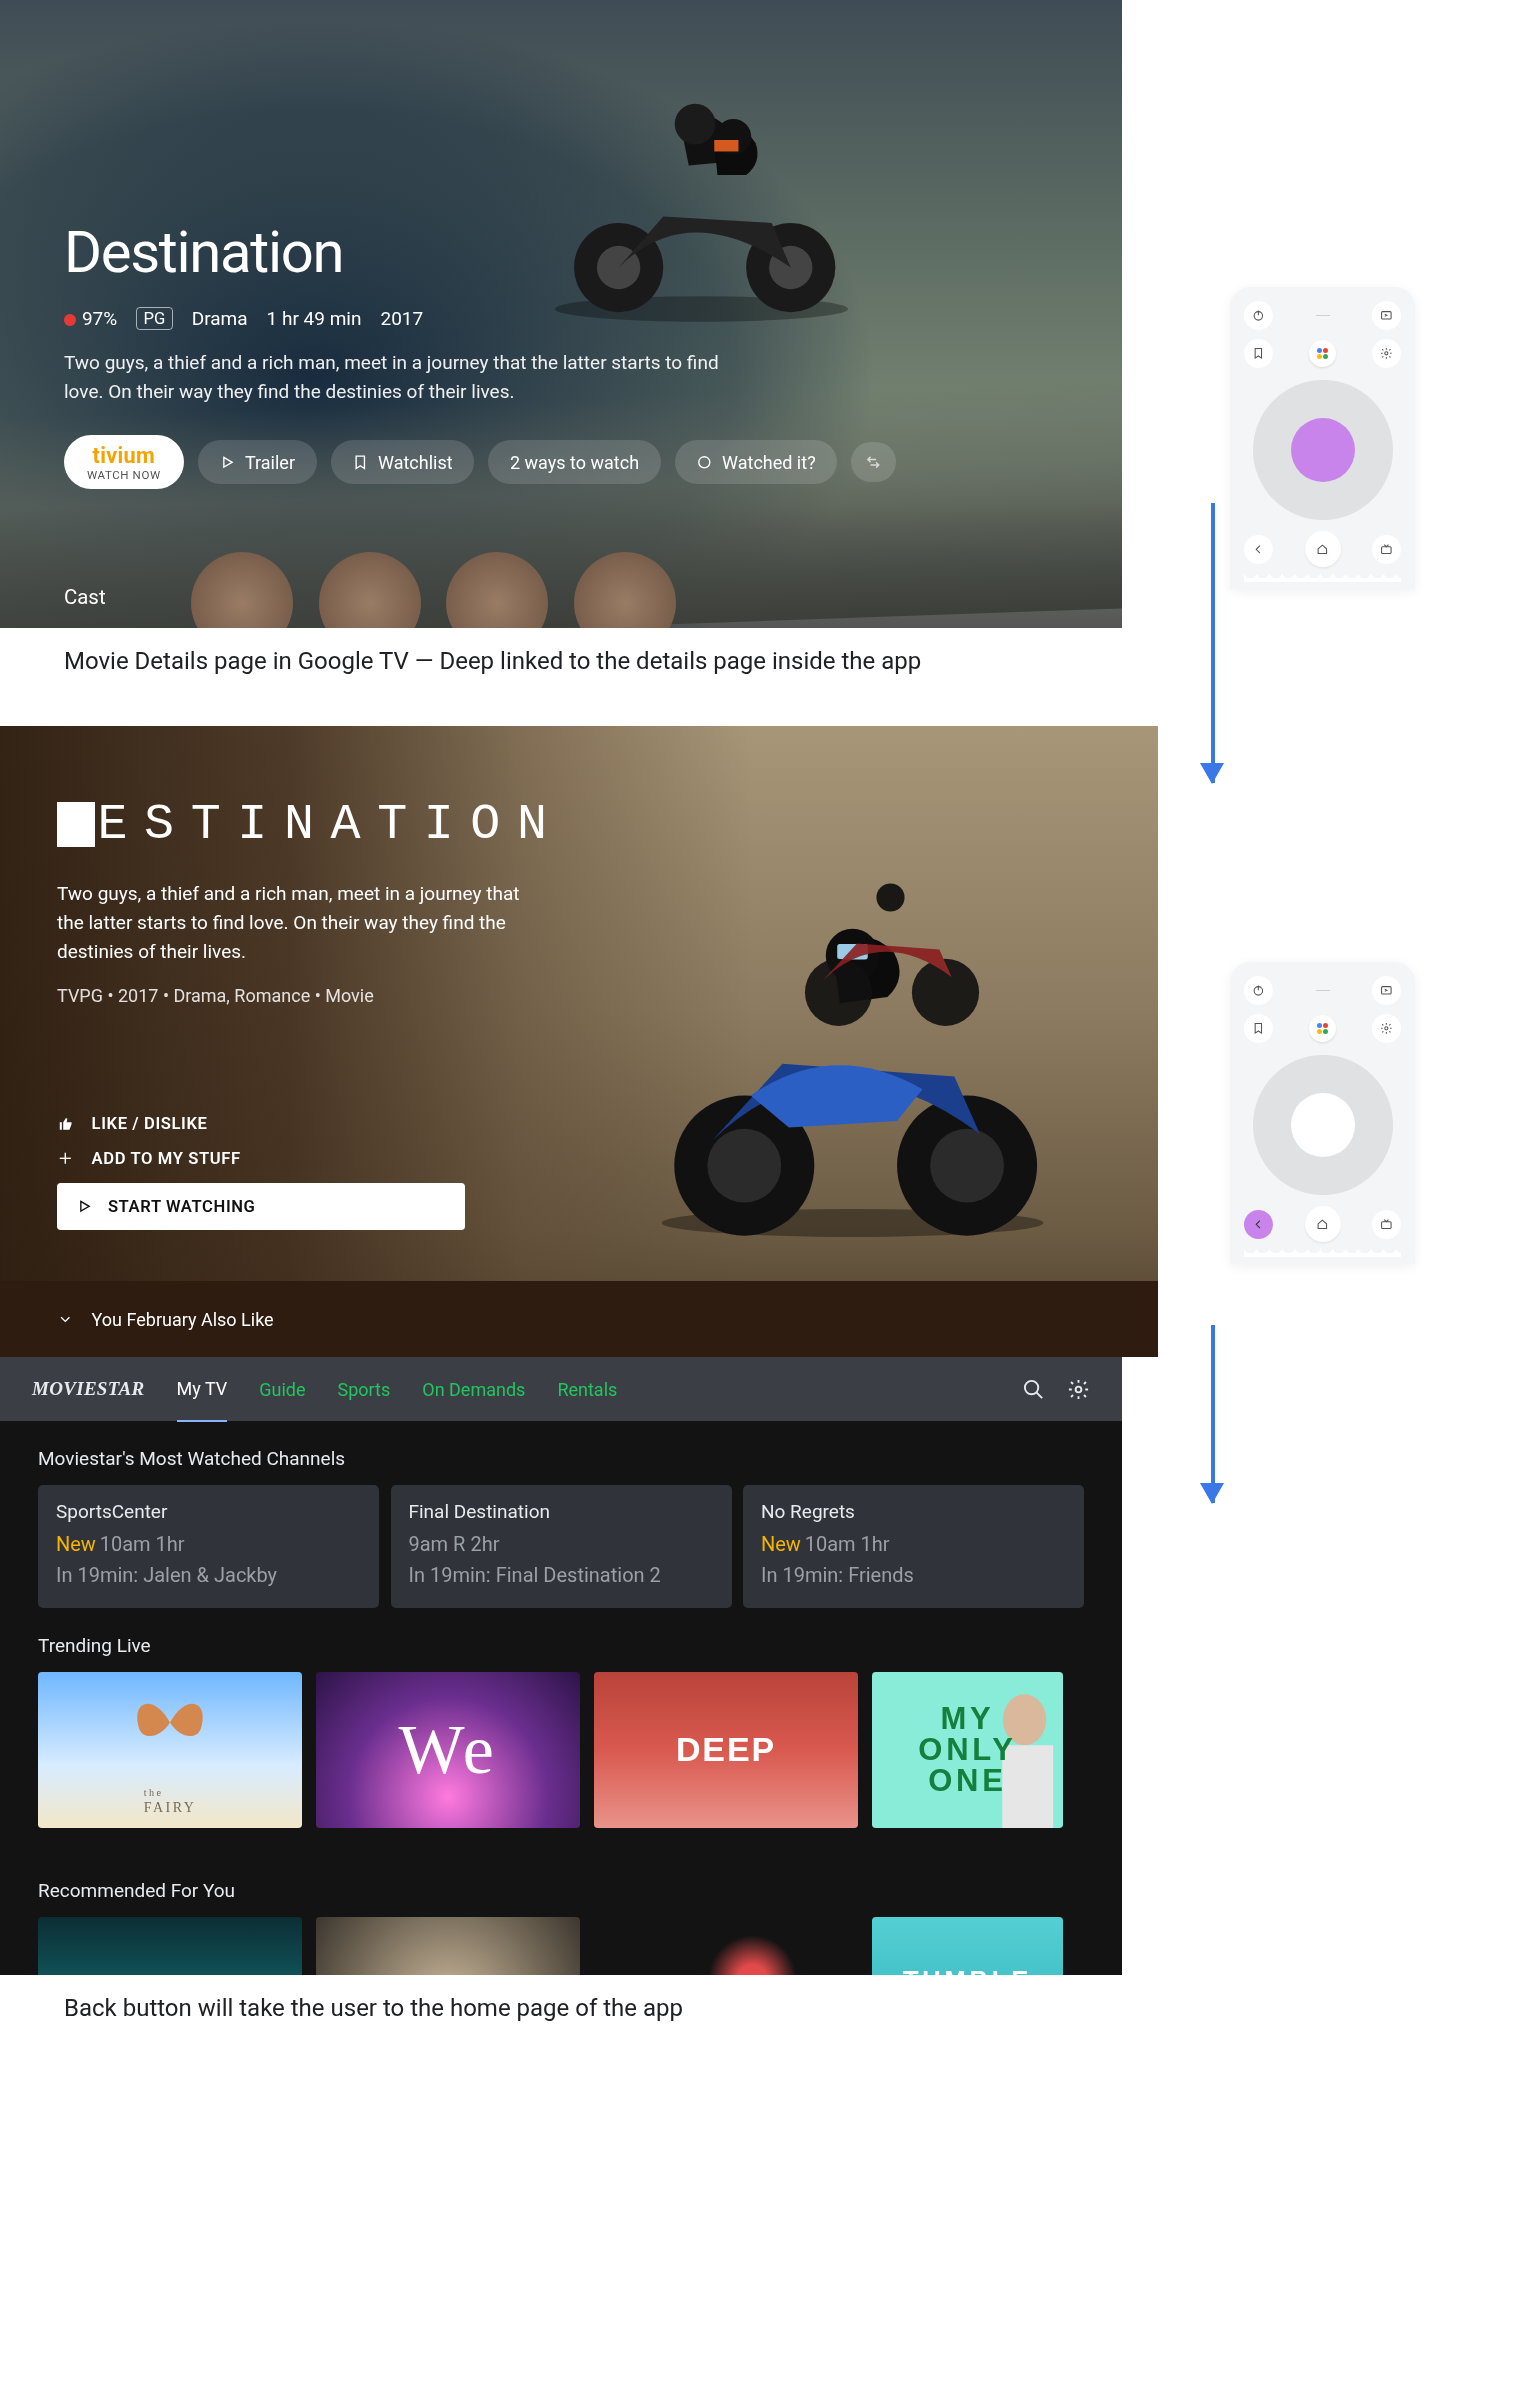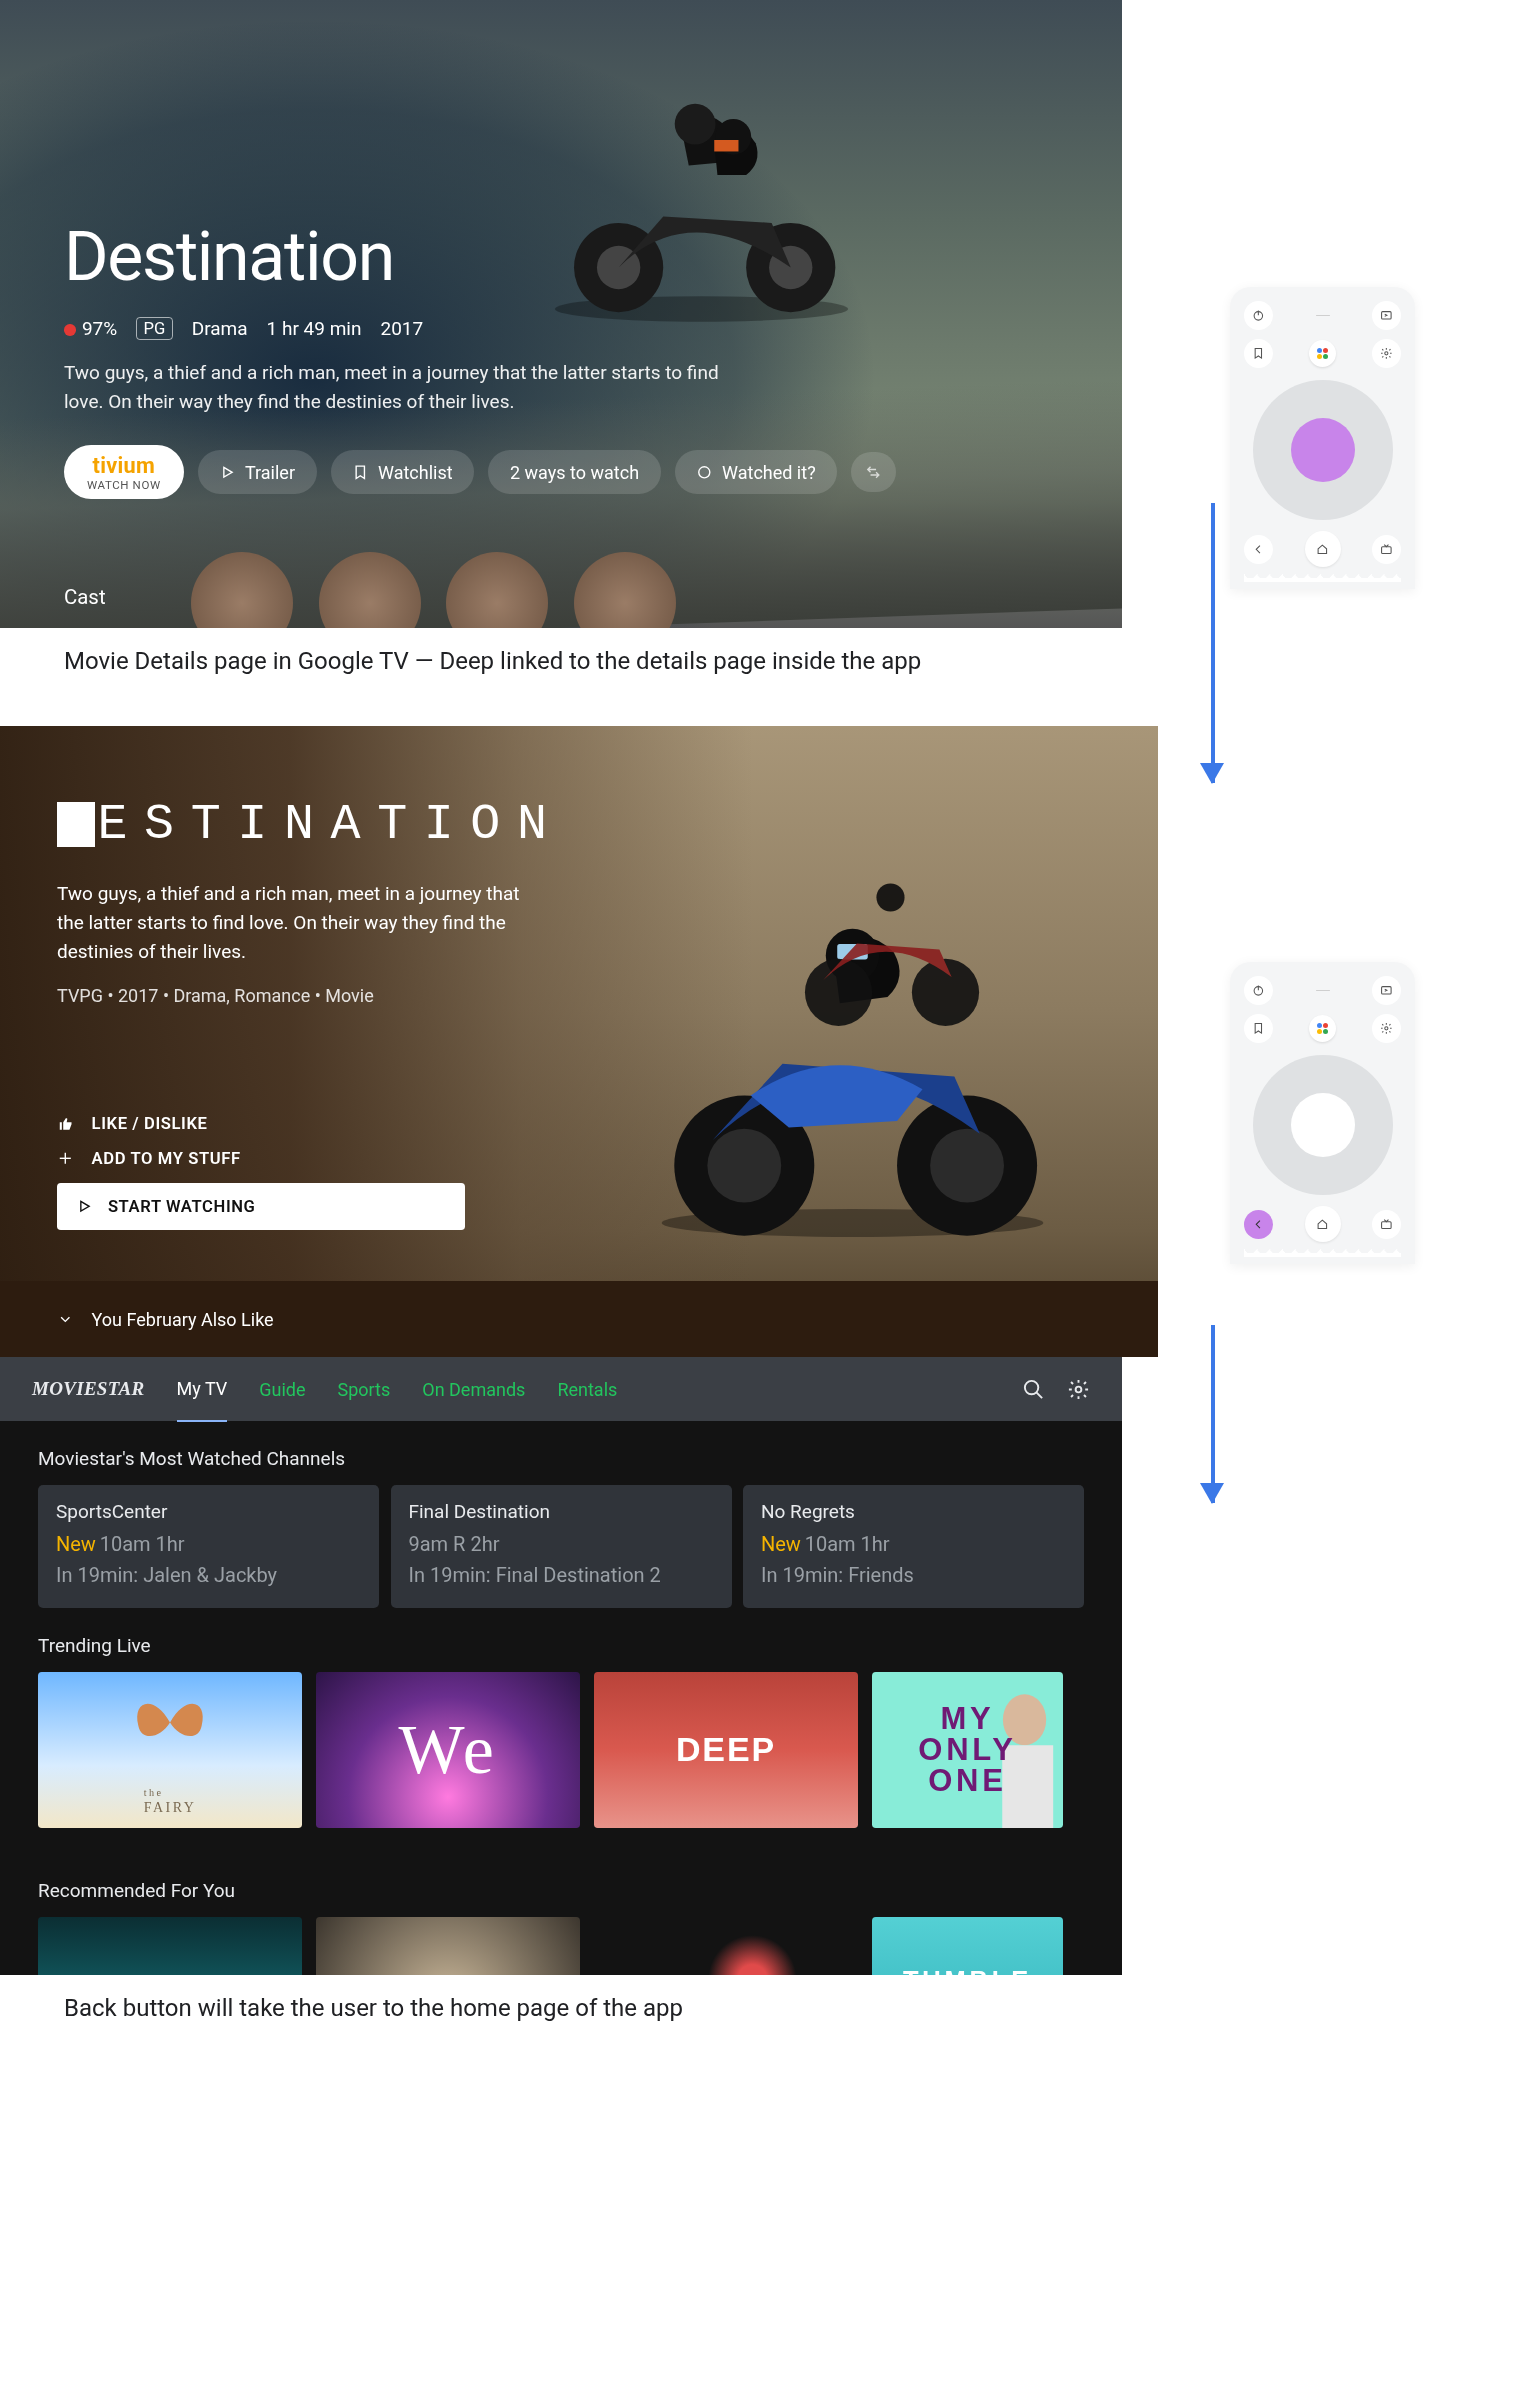--- a/index.html
+++ b/index.html
@@ -30,21 +30,21 @@
   }
   .s1 .hero-bike {
     position: absolute; right: 242px; top: 57px; width: 357px; height: 268px;
   }
   .s1 .road {
     position: absolute; inset: auto 0 0 0; height: 229px;
     background: linear-gradient(180deg, rgba(0,0,0,0) 0%, rgba(90,95,88,.6) 40%, rgba(60,63,58,1) 100%);
     transform: skewY(-2deg);
   }
   .s1-content { position: absolute; left: 64px; top: 223px; }
-  .s1-title { font-size: 68px; font-weight: 400; letter-spacing: -1.3px; line-height: 1; }
+  .s1-title { font-size: 58px; font-weight: 400; letter-spacing: -1.3px; line-height: 1; }
   .s1-meta { display: flex; gap: 19px; align-items: center; margin-top: 25.5px; font-size: 19px; }
   .reddot { width: 11.5px; height: 11.5px; border-radius: 50%; background: #e53935; display: inline-block; margin-right: 6.4px; vertical-align: middle; }
   .pg-chip { border: 1.3px solid rgba(255,255,255,.6); padding: 1.3px 6.4px; border-radius: 3.8px; font-size: 16.6px; }
   .s1-desc { margin-top: 19px; font-size: 19px; max-width: 663px; line-height: 1.5; color: rgba(255,255,255,.92); }
   .s1-actions { display: flex; gap: 14px; margin-top: 29px; align-items: center; }
   .pill {
     display: inline-flex; align-items: center; gap: 9px;
     background: rgba(255,255,255,.14);
     color: #fff; border-radius: 637px;
     padding: 11.5px 21.7px; font-size: 18px;
@@ -162,21 +162,21 @@
   .s3-tiles { display: flex; gap: 14px; padding: 0 38px 25.5px; }
   .tile {
     width: 264px; height: 156px; border-radius: 3.8px; position: relative; overflow: hidden;
     display: flex; align-items: center; justify-content: center;
     cursor: pointer; color: #fff;
   }
   .tile.extra { width: 191px; }
   .tile .tt { position: relative; z-index: 1; font-family: "Times New Roman", serif; letter-spacing: 3.8px; font-size: 16.6px; text-align: center; }
   .tile .tt.deep { font-family: Arial, sans-serif; font-weight: 900; font-size: 34px; letter-spacing: 1.9px; }
   .tile .tt.we { font-family: "Brush Script MT", cursive; font-size: 70px; }
-  .tile .tt.myone { font-family: Arial, sans-serif; font-weight: 900; font-size: 31px; line-height: 1; color:#701a75; }
+  .tile .tt.myone { font-family: Arial, sans-serif; font-weight: 900; font-size: 31px; line-height: 1; color:#15803d; }
   .tile .sub { position: absolute; bottom: 11.5px; font-size: 14px; letter-spacing: 2.5px; font-family: "Times New Roman", serif; }
   
   .bg-sky { background: linear-gradient(#6fb7ff,#d8ecff 60%,#f3e7c8); }
   .bg-purple { background: radial-gradient(circle at 50% 80%, #ff7adf, #6a2e8e 55%, #2d1448); }
   .bg-red { background: linear-gradient(#b9433a,#d9594f 50%,#e8938a); }
   .bg-mint { background: #88ecd8; }
   .bg-teal { background: linear-gradient(#0b2e33,#126167 55%,#073035); }
   .bg-grey { background: radial-gradient(circle at 50% 55%, #cbb89a, #3c362e); }
   .bg-black { background: radial-gradient(circle at 60% 40%, #e04a4a 0 8%, #131313 24%); }
   .bg-cyan { background: linear-gradient(#54d0d4,#2eaeb7); }

